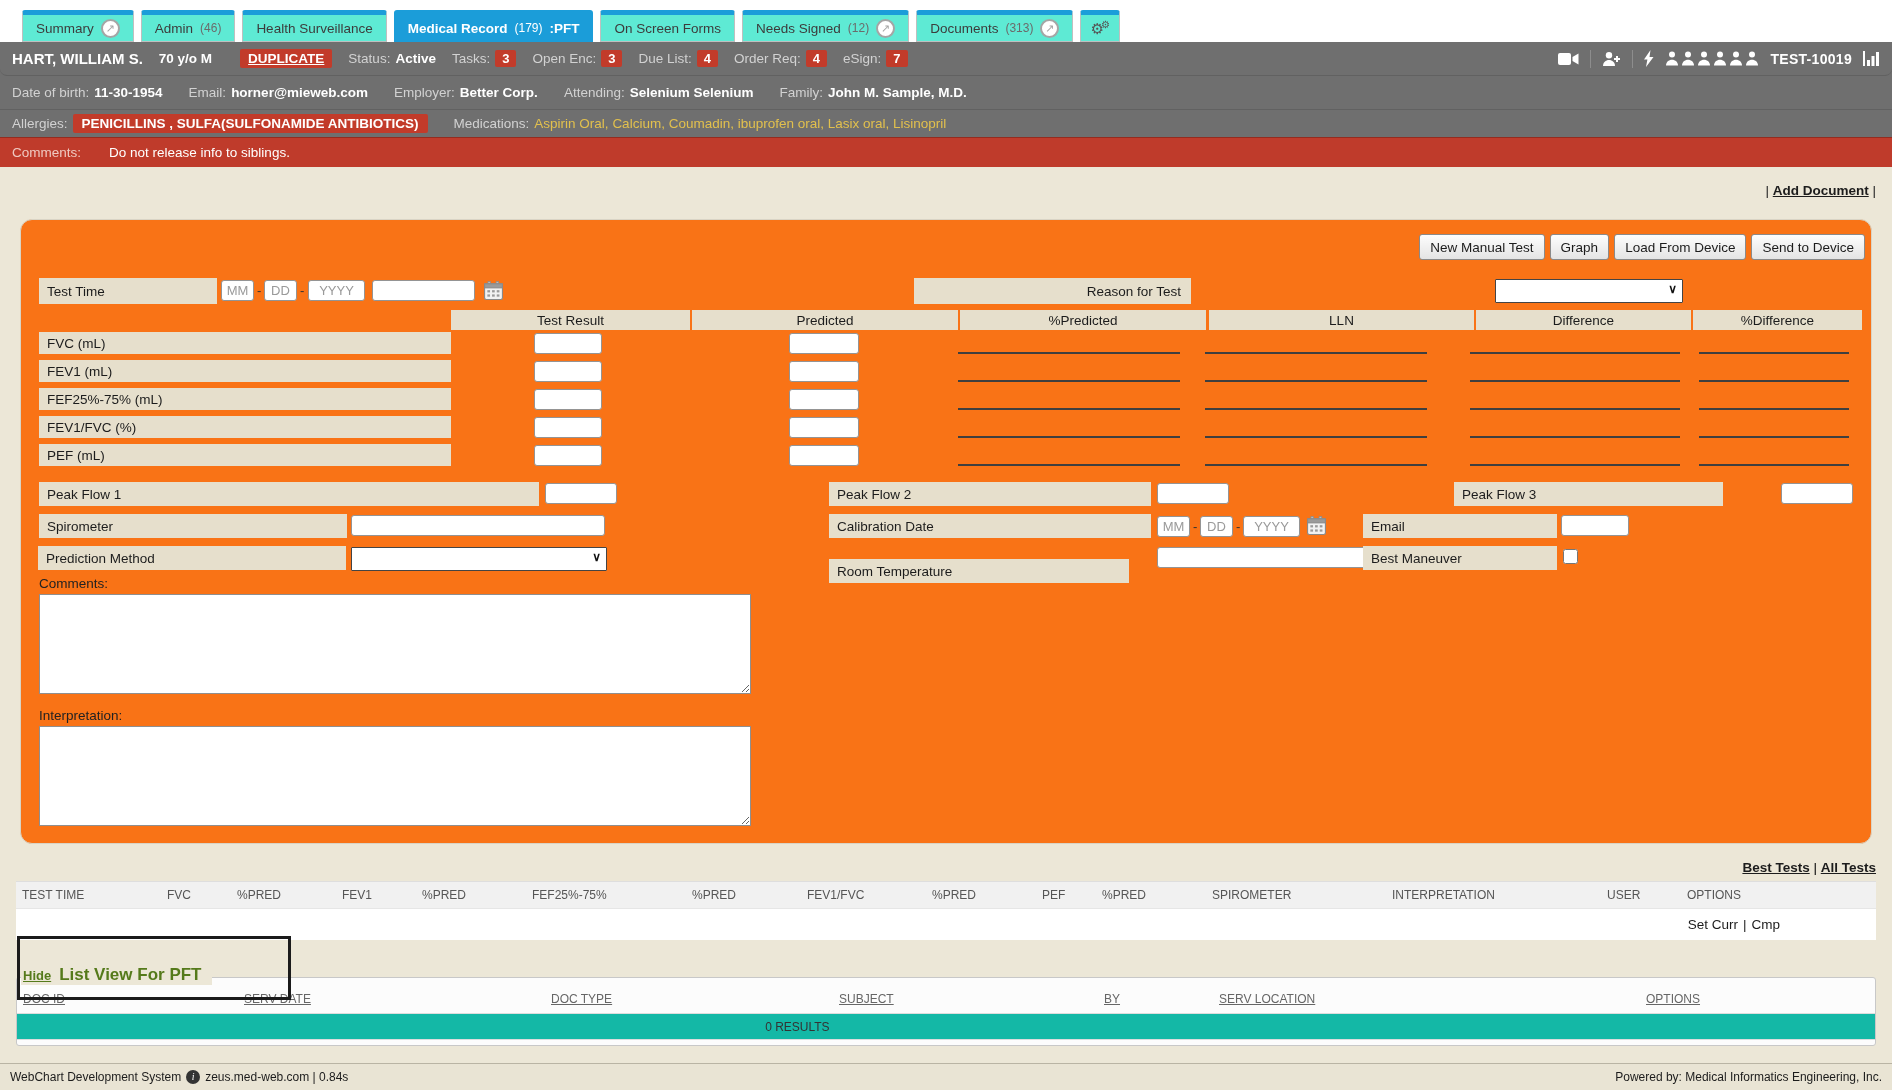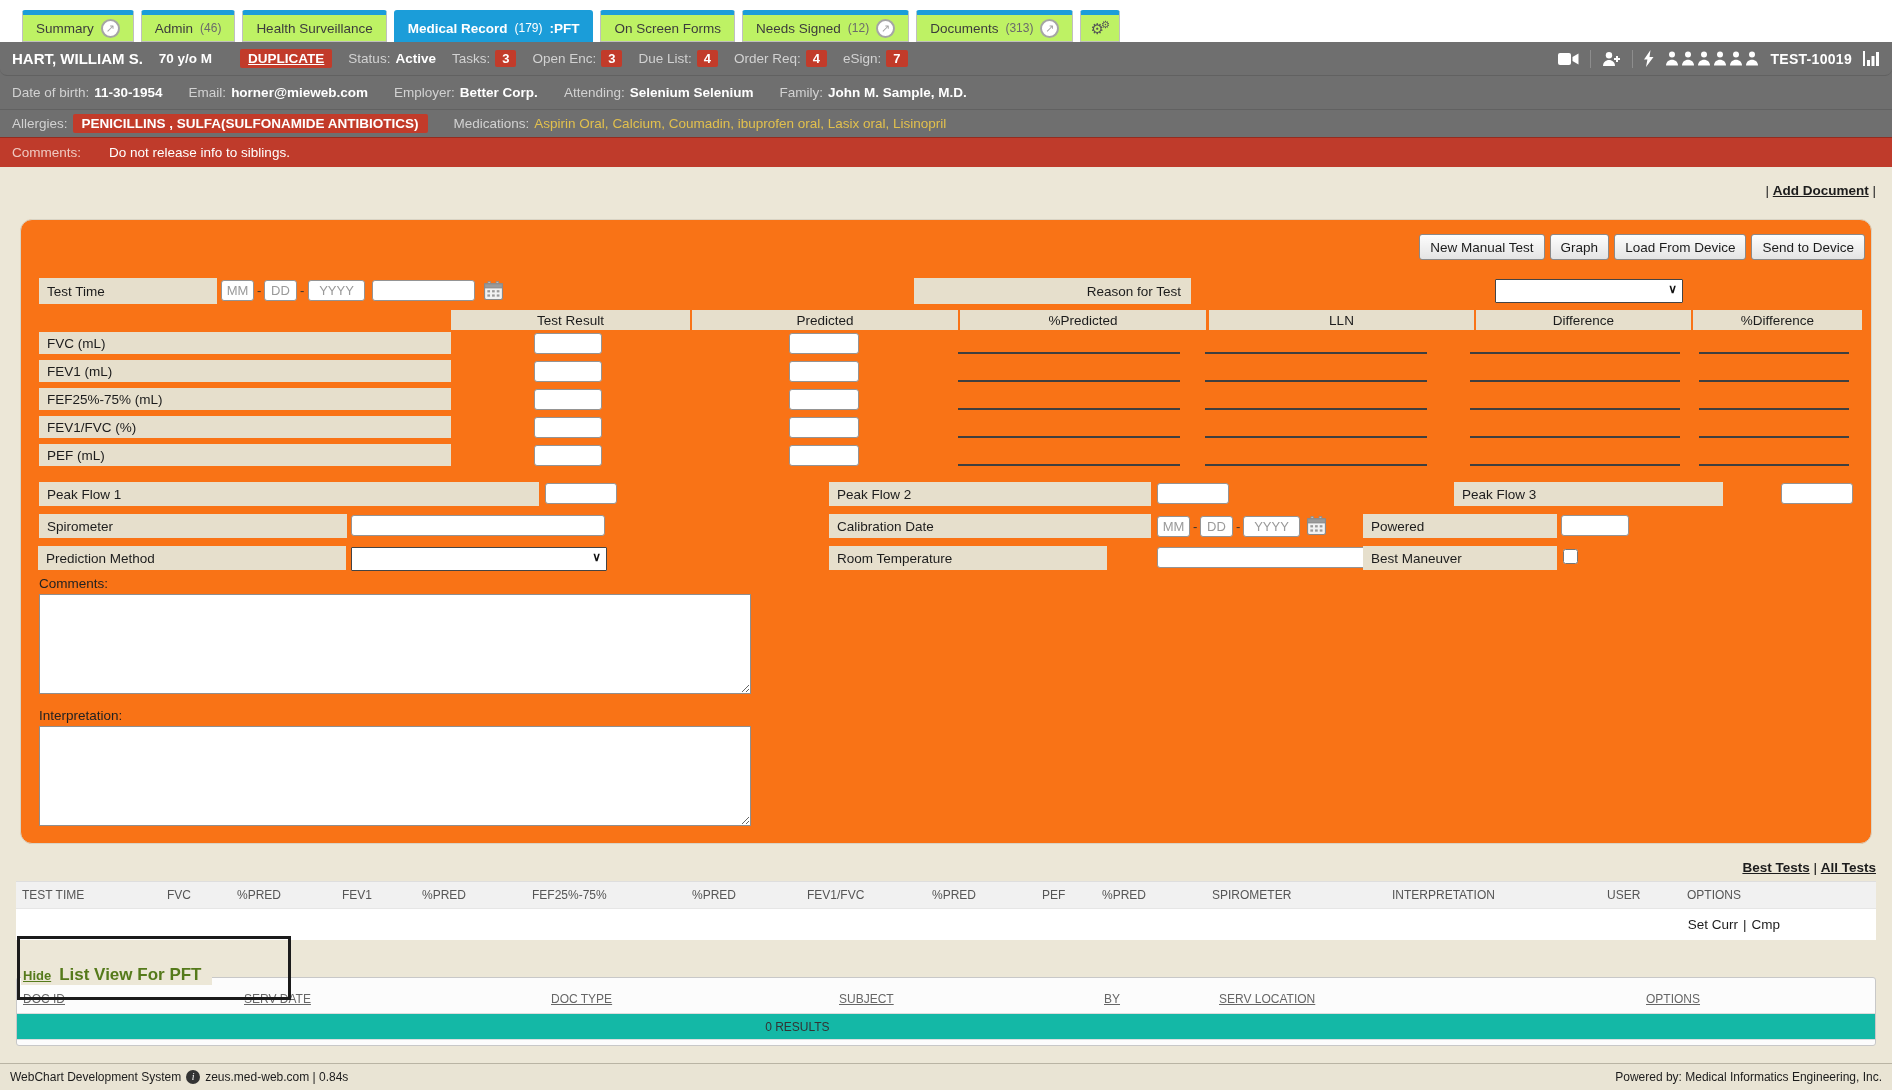--- a/index.html
+++ b/index.html
@@ -1,21 +1,21 @@
 <!DOCTYPE html>
 <html><head>
 <meta charset="utf-8">
 <style>
   * { margin:0; padding:0; box-sizing:border-box; }
   html,body { width:1892px; height:1090px; overflow:hidden; }
   body { font-family:"Liberation Sans", sans-serif; background:#fff; display:flex; flex-direction:column; }
 
   
   .tabbar { height:42px; background:#fff; display:flex; align-items:flex-end; padding-left:22px; gap:7px; }
-  .tab { display:flex; align-items:center; gap:7px; height:32px; padding:0 13px; background:#bef264;
+  .tab { display:flex; align-items:center; gap:7px; height:32px; padding:0 13px; background:#5eead4;
          border:1px solid #bfbfbf; border-top:5px solid #1b9dd9; border-radius:3px 3px 0 0;
          font-size:13.5px; color:#3c3c3c; cursor:pointer; }
   .tab .cnt { font-size:12px; color:#6b6b6b; }
   .tab.active { background:#1b9dd9; border-color:#1b9dd9; color:#fff; font-weight:bold; }
   .tab.active .cnt { color:#fff; font-weight:normal; }
   .tab.active .sfx { color:#fff; font-weight:bold; }
   .popout { width:19px; height:19px; border:2px solid #a5a5a5; border-radius:50%; color:#a5a5a5;
             font-size:11px; line-height:15px; text-align:center; display:inline-block; background:#fff; }
   .gear-tab { font-size:15px; color:#555; padding:0 9px; }
   .gear-small { font-size:10px; vertical-align:super; margin-left:-3px; }
@@ -383,28 +383,28 @@
           <rect x="0.5" y="2.5" width="16" height="3.6" fill="#9a9a9a" stroke="#8a8a8a"></rect>
           <g fill="#9a9a9a">
             <rect x="3" y="8.2" width="2.4" height="2"></rect>
             <rect x="7.2" y="8.2" width="2.4" height="2"></rect>
             <rect x="11.4" y="8.2" width="2.4" height="2"></rect>
             <rect x="3" y="12" width="2.4" height="2"></rect>
             <rect x="7.2" y="12" width="2.4" height="2"></rect>
             <rect x="11.4" y="12" width="2.4" height="2"></rect>
           </g>
         </svg></button>
-    <div class="fcell tall" style="left:1342px;top:294px;width:194px">Powered</div>
+    <div class="fcell tall" style="left:1342px;top:294px;width:194px">Email</div>
     <input class="tinp" style="left: 1540px; top: 295px;">
 
     <div class="fcell tall" style="left:17px;top:326px;width:308px">Prediction Method</div>
     <span class="selwrap" style="left:330px;top:327px;width:256px">
       <select><option value=""></option></select>
     </span>
-    <div class="fcell tall" style="left:808px;top:326px;width:278px">Room Temperature</div>
+    <div class="fcell tall" style="left:808px;top:339px;width:300px">Room Temperature</div>
     <input class="tinp" style="left: 1136px; top: 327px; width: 250px;">
     <div class="fcell tall" style="left:1342px;top:326px;width:194px">Best Maneuver</div>
     <input type="checkbox" class="chk" style="left: 1542px; top: 329px;">
 
     <div class="flab" style="left:18px;top:356px">Comments:</div>
     <textarea style="left: 18px; top: 374px; width: 712px; height: 100px;"></textarea>
     <div class="flab" style="left:18px;top:488px">Interpretation:</div>
     <textarea style="left: 18px; top: 506px; width: 712px; height: 100px;"></textarea>
   </div>
 

